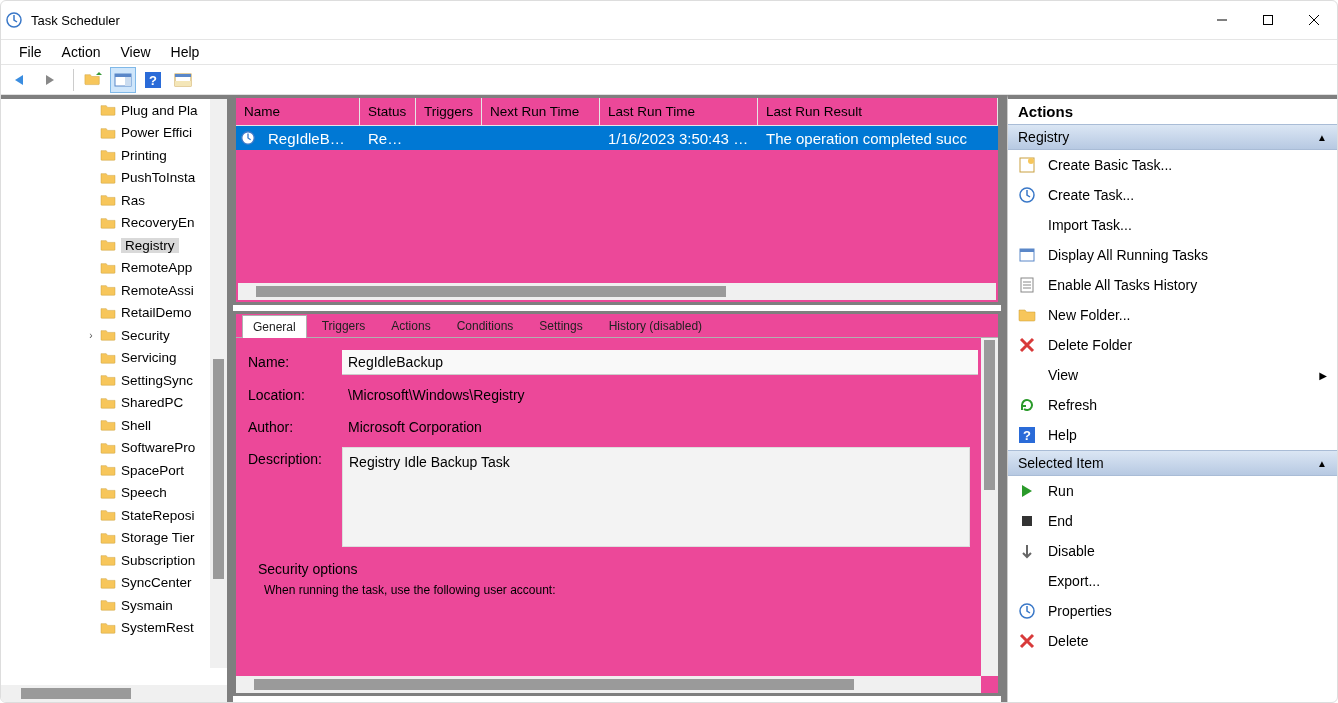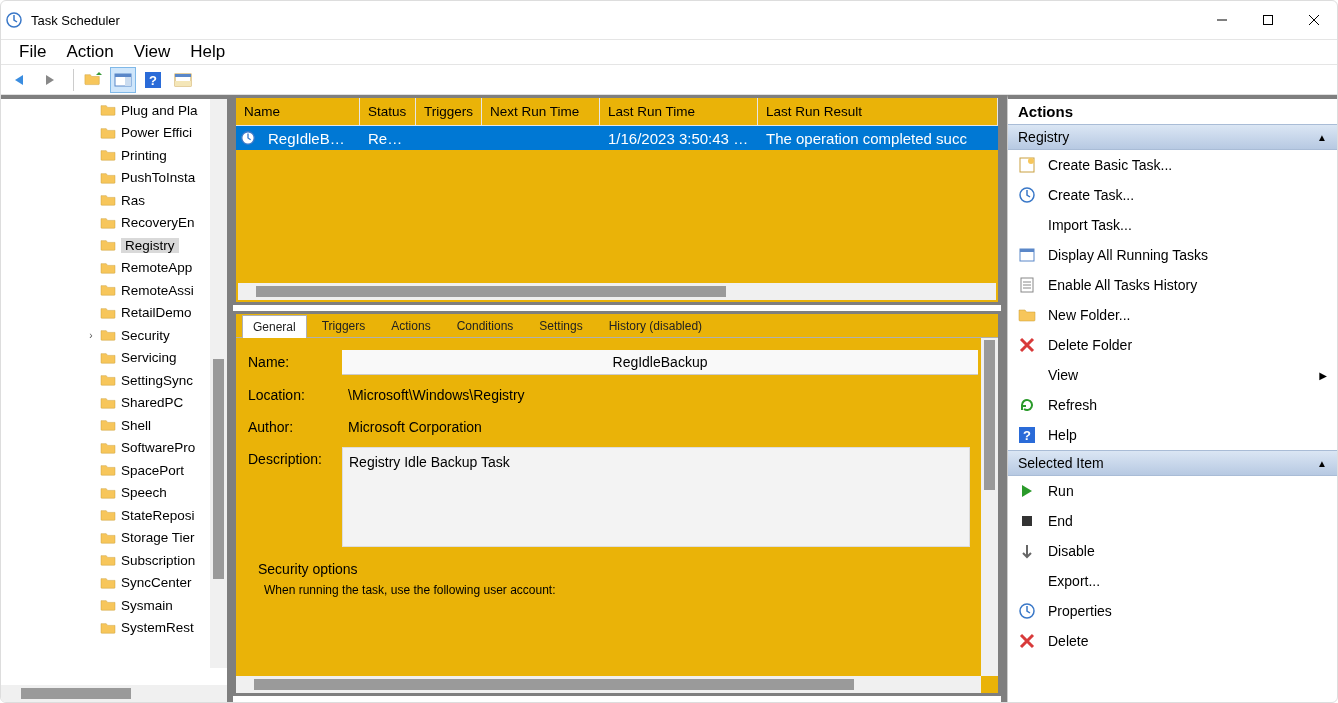--- a/index.html
+++ b/index.html
@@ -8,21 +8,21 @@
   
   
   .titlebar { height:38px; display:flex; align-items:center; padding:0 0; }
   .titlebar .appicon { width:18px; height:18px; margin:0 8px 0 4px; }
   .titlebar .title { font-size:13px; color:#000;}
   .titlebar .winctrls { margin-left:auto; display:flex; }
   .winbtn { width:46px; height:30px; display:flex; align-items:center; justify-content:center; }
   .winbtn svg { stroke:#000; }
 
   
-  .menubar { height:26px; border-top:1px solid #e5e5e5; border-bottom:1px solid #e5e5e5; display:flex; align-items:center; padding:0 8px; font-size:17px;}
+  .menubar { height:26px; border-top:1px solid #e5e5e5; border-bottom:1px solid #e5e5e5; display:flex; align-items:center; padding:0 8px; font-size:14px;}
   .menubar .menuitem { padding:3px 10px; }
 
   
   .toolbar { height:30px; display:flex; align-items:center; padding:0 6px; border-bottom:1px solid #e0e0e0;}
   .toolbtn { width:26px; height:26px; display:flex; align-items:center; justify-content:center; margin-right:4px; border:1px solid transparent;}
   .toolbtn.active { background:#cfe6fb; border:1px solid #7fb8e8; }
   .tooldiv { width:1px; height:22px; background:#ccc; margin:0 6px; }
 
   
   .main { flex:1; display:flex; min-height:0; }
@@ -36,21 +36,21 @@
   .treeitem .exp { width:12px; text-align:center; color:#555; font-size:10px; margin-left:-14px; margin-right:2px;}
   .treeitem .fld { width:18px; height:14px; margin-right:4px; flex-shrink:0;}
   .treeitem.selected .lbl { background:#d9d9d9; padding:0 4px;}
   .tree-scroll-v { position:absolute; right:0; top:0; bottom:17px; width:17px; background:#f0f0f0;}
   .tree-scroll-v .thumb{ position:absolute; left:3px; right:3px; top:260px; height:220px; background:#9a9a9a;}
   .tree-scroll-h { height:17px; background:#f0f0f0; position:relative;}
   .tree-scroll-h .thumb { position:absolute; top:3px; bottom:3px; left:20px; width:110px; background:#9a9a9a;}
 
   
   .center { flex:1; display:flex; flex-direction:column; min-width:0;}
-  .panel { border:3px solid #7f7f7f; background:#eab308; margin-bottom:6px; display:flex; flex-direction:column; min-height:0;}
+  .panel { border:3px solid #7f7f7f; background:#ec4899; margin-bottom:6px; display:flex; flex-direction:column; min-height:0;}
   .panel.top { height:210px;}
   .panel.bottom { flex:1;}
   
   
   .list-head { display:flex; height:28px; align-items:center; font-size:13.5px; border-bottom:1px solid #e5e5e5;}
   .list-head .col { padding:0 8px; height:100%; display:flex; align-items:center; border-right:1px solid #e5e5e5;}
   .list-body { flex:1; position:relative; overflow:hidden;}
   .list-row { display:flex; height:24px; align-items:center; font-size:15px;}
   .list-row.selected { background:#0078d4; color:#fff;}
   .list-row .cell { padding:0 8px; overflow:hidden; white-space:nowrap; text-overflow:ellipsis;}
@@ -58,21 +58,21 @@
   .list-hscroll { height:17px; background:#f0f0f0; position:relative; margin:0 2px 2px 2px;}
   .list-hscroll .thumb { position:absolute; top:3px; bottom:3px; left:18px; width:470px; background:#9a9a9a;}
   
   
   .tabs { display:flex; padding:0 6px 0 6px; gap:4px; font-size:12px;}
   .tab { padding:4px 10px; border:1px solid transparent; border-bottom:none; color:#222;}
   .tab.active { background:#fff; border-color:#b0b0b0; position:relative; top:1px; z-index:2;}
   .tabpage { border-top:1px solid #b0b0b0; flex:1; padding:8px 12px; position:relative; overflow:hidden;}
   .formrow { display:flex; align-items:flex-start; margin:4px 0 8px 0; font-size:14px;}
   .formrow .flabel { width:94px; padding-top:4px;}
-  .formrow .fval-input { flex:1; padding:4px 6px; border-bottom:1px solid #ccc; background:#f9f9f9; margin-right:8px;text-align:center;}
+  .formrow .fval-input { flex:1; padding:4px 6px; border-bottom:1px solid #ccc; background:#f9f9f9; margin-right:8px;}
   .formrow .fval-text { flex:1; padding:4px 6px;}
   .descbox { flex:1; min-height:100px; background:#f3f3f3; border:1px solid #ddd; padding:6px; margin-right:16px;}
   .group-label { font-size:14px; margin:14px 0 6px 10px;}
   .group-sub { font-size:12px; margin-left:16px;}
   .detail-vscroll { position:absolute; right:0; top:0; bottom:17px; width:17px; background:#f0f0f0;}
   .detail-vscroll .thumb{ position:absolute; left:3px; right:3px; top:2px; height:150px; background:#9a9a9a;}
   .detail-hscroll { position:absolute; bottom:0; left:0; right:17px; height:17px; background:#f0f0f0;}
   .detail-hscroll .thumb{ position:absolute; top:3px; bottom:3px; left:18px; width:600px; background:#9a9a9a;}
 
   

